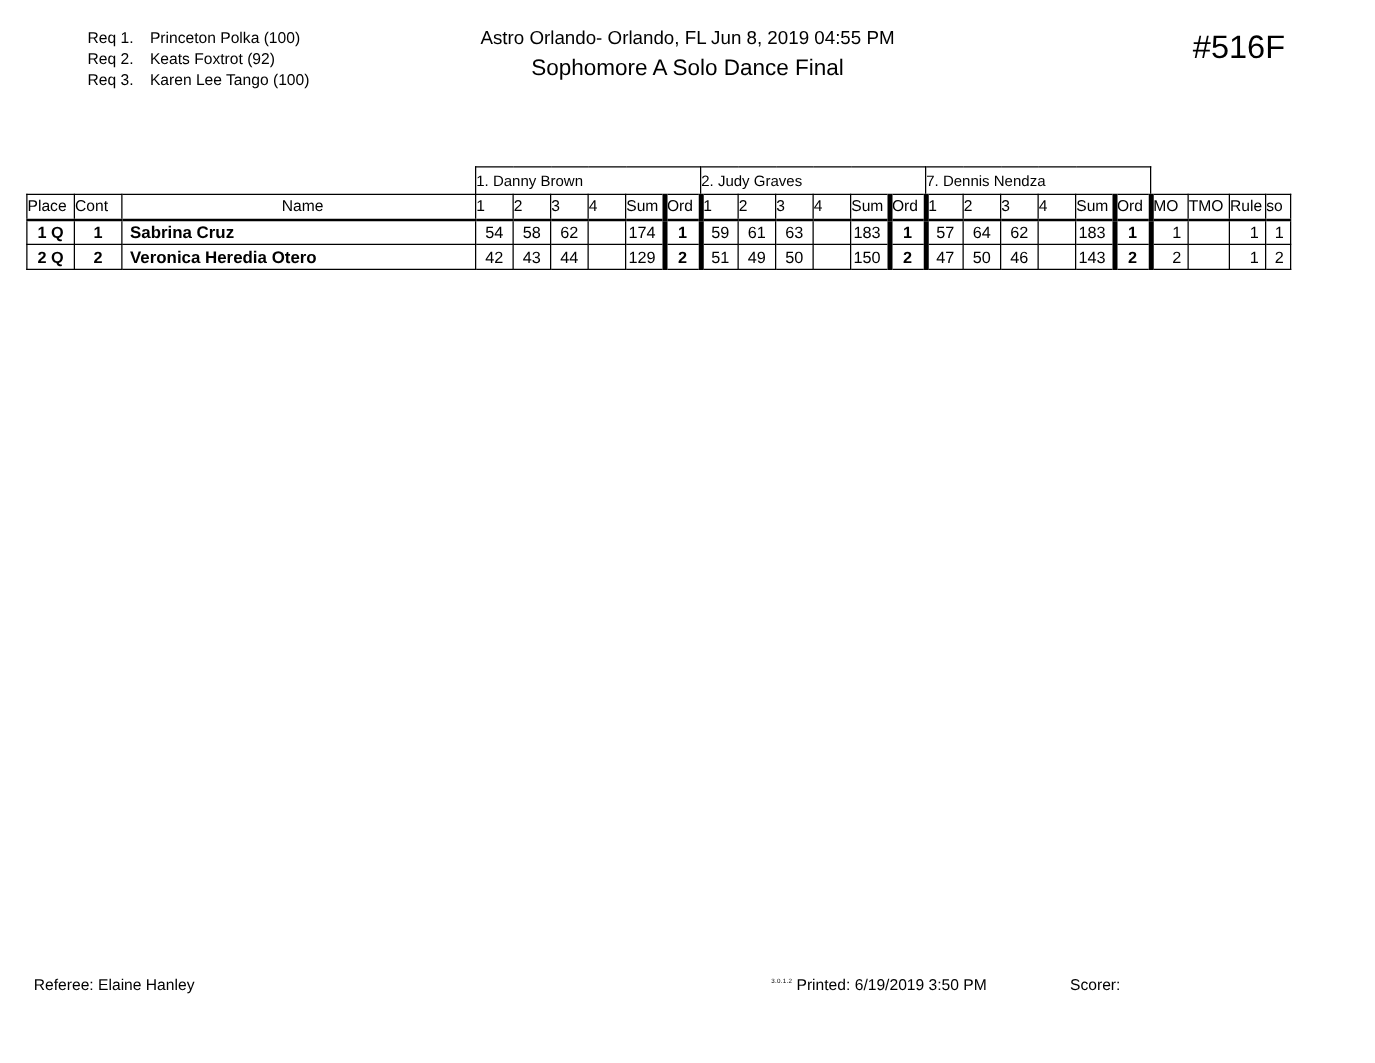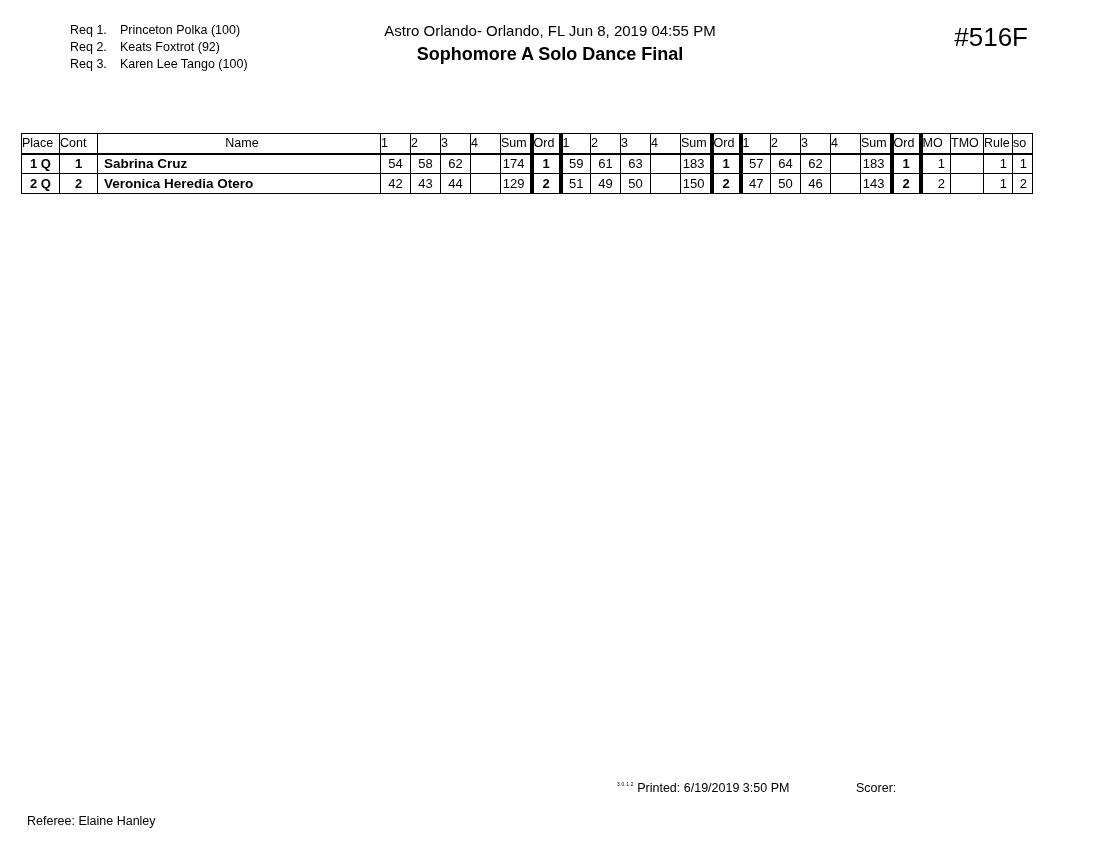--- a/index.html
+++ b/index.html
@@ -43,21 +43,21 @@
     line-height: 24px;
     letter-spacing: -0.1px;
   }
   .title-venue {
     font-size: 15px;
     line-height: 22px;
     font-weight: normal;
   }
   .title-event {
     font-size: 18px;
-    font-weight: bold;
+    font-weight: normal;
     line-height: 25px;
     text-align: center;
   }
   .title-report {
     font-size: 15.5px;
     line-height: 23px;
   }
 
   
   .event-number {
@@ -163,21 +163,20 @@
     left: 0;
     right: 0;
     top: 781px;
     height: 20px;
     font-size: 12.5px;
   }
   .footer-referee {
     position: absolute;
     left: 27px;
     top: 0;
-    margin-top: 33px;
   }
   .footer-printed {
     position: absolute;
     left: 617px;
     top: 0;
     white-space: nowrap;
   }
   .print-code {
     font-size: 5px;
     vertical-align: 6px;
@@ -241,20 +240,27 @@
         <col class="w-dance">
         <col class="w-sum">
         <col class="w-ord">
       <col class="w-mo">
         <col class="w-tmo">
         <col class="w-rule">
         <col class="w-so">
     </colgroup>
     <tbody>
 
+      <tr class="judge-band">
+        <td class="band-spacer" colspan="3"></td>
+        <td class="judge-cell" colspan="6">1.  Danny Brown</td>
+        <td class="judge-cell" colspan="6">2.  Judy Graves</td>
+        <td class="judge-cell" colspan="6">7.  Dennis Nendza</td>
+        <td class="band-spacer" colspan="4"></td>
+      </tr>
 
       <tr class="col-head">
         <td>Place</td>
         <td>Cont</td>
         <td class="h-name">Name</td>
 
         <td>1</td>
         <td>2</td>
         <td>3</td>
         <td>4</td>

